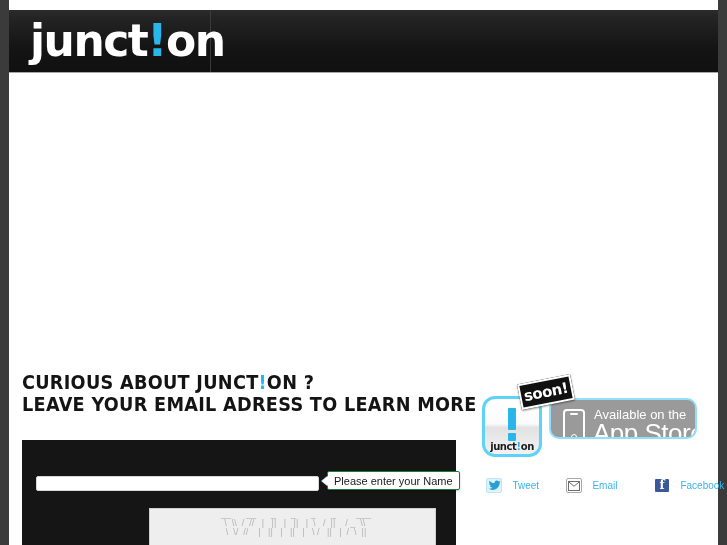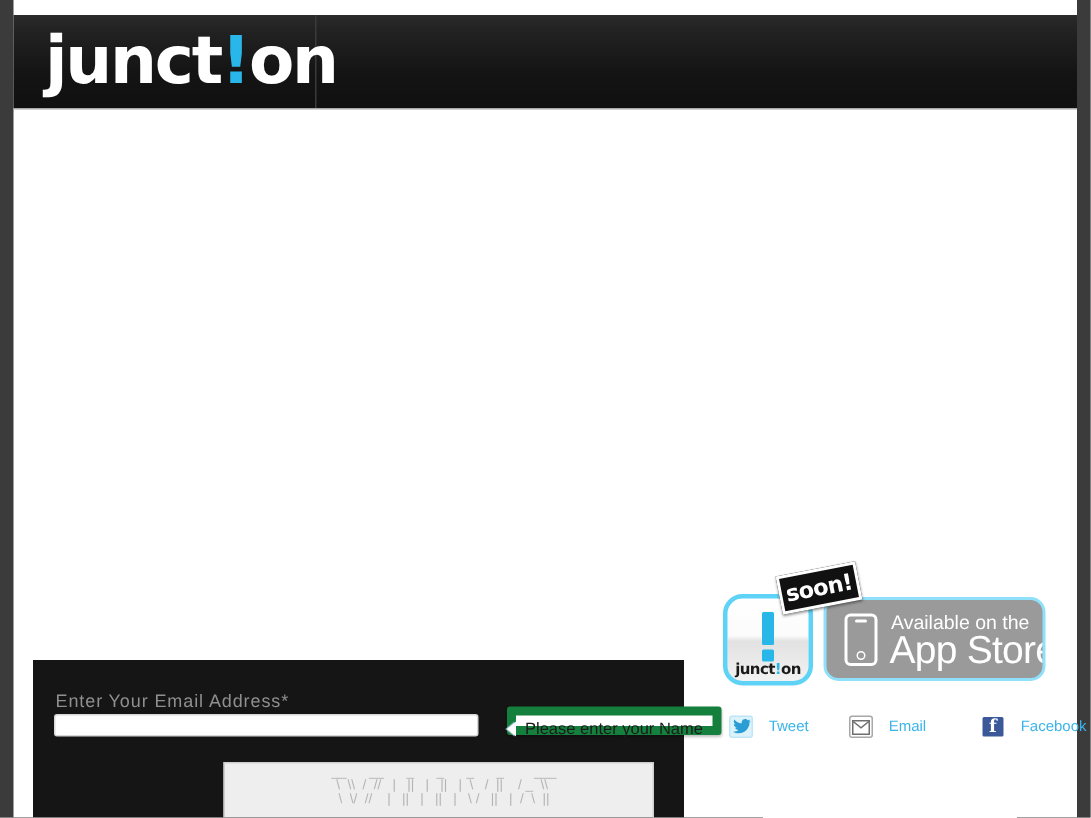--- a/index.html
+++ b/index.html
@@ -127,26 +127,26 @@
     box-sizing: border-box;
     font-size: 11px;
     padding: 0 4px;
     color: #222;
     outline: none;
   }
 
   
   #tooltip {
     position: absolute;
-    left: 338px;
+    left: 327px;
     top: 471px;
     height: 19px;
     padding: 0 6px;
     background: #ffffff;
-    border: 6px solid #15803d;
+    border: 1px solid #15803d;
     border-radius: 2px;
     box-shadow: 0 1px 2px rgba(0,0,0,0.25);
     font-size: 11px;
     line-height: 19px;
     color: #1a1a1a;
     white-space: nowrap;
     box-sizing: border-box;
   }
   #tooltip .tip-arrow {
     position: absolute;
@@ -239,21 +239,21 @@
     letter-spacing: -0.4px;
     color: #1a1a1a;
   }
   #app-icon .icon-word .bang { color: #29b6e8; }
 
   #appstore-badge {
     position: absolute;
     left: 67px;
     top: 2px;
     width: 148px;
-    height: 56px;
+    height: 41px;
     border: 2px solid #8fe0fb;
     border-radius: 10px;
     box-sizing: border-box;
     background: #9a9a9a;
     overflow: hidden;
   }
   #appstore-badge .phone {
     position: absolute;
     left: 12px;
     top: 9px;
@@ -390,23 +390,26 @@
 
 <div id="page-frame">
 
   <div id="page-canvas"></div>
 
   <div id="header-bar">
     <div id="header-divider"></div>
     <div id="brand-logo"><span>junct</span><span class="bang">!</span><span>on</span></div>
   </div>
 
+  <div id="headline">
+    <div class="hl-line"><span>CURIOUS ABOUT JUNCT</span><span class="bang">!</span><span>ON ?</span></div>
+    <div class="hl-line">LEAVE YOUR EMAIL ADRESS TO LEARN MORE</div>
+  </div>
 
   <div id="form-panel">
-    <div id="email-label">Enter Your Email Address*</div>
     <input id="email-input" type="text" placeholder="" style="">
     <div id="captcha">
       <pre>  __      __      _      _      _      _        ___
  \  \\  /  //   |   ||   |   ||   |  \   /  ||    / _  \\
   \  \/  //    |   ||   |   ||   |   \ /   ||   |  /  \  ||</pre>
     </div>
   </div>
 
   <div id="tooltip">
     <span class="tip-arrow"></span>

